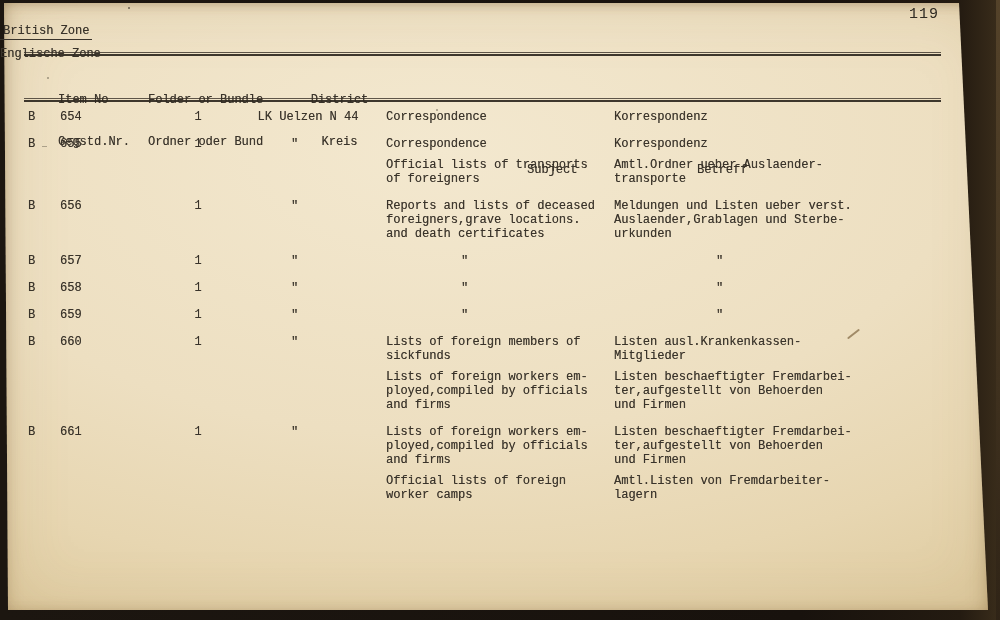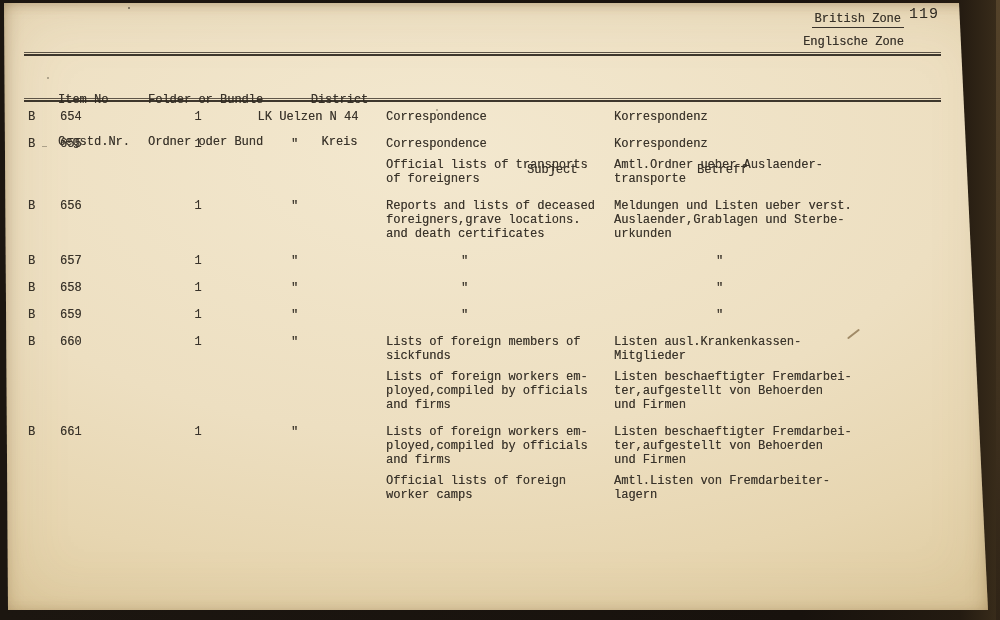--- a/index.html
+++ b/index.html
@@ -36,21 +36,21 @@
 
   .content { position:absolute; inset:0; z-index:2; color:#39332a; font-size:12px; line-height:14px; }
   .content, .content * { text-shadow:0.2px 0.2px 0.35px rgba(52,46,37,.55); }
 
   .page-number {
     position:absolute; top:8px; left:909px;
     font-family:Liberation Mono, monospace;
     font-size:15px; letter-spacing:1px; color:#2f2a22; text-shadow:none;
   }
 
-  .titles { position:absolute; top:12px; left:0; width:876px; text-align:right;margin-left:28px; }
+  .titles { position:absolute; top:24px; left:0; width:876px; text-align:left; }
   .title-en { display:inline-block; border-bottom:1px solid #3a342c; padding:0 3px 1px 3px; }
   .title-de { margin-top:7px; }
 
   .rule {
     position:absolute; left:24px; width:917px; height:4px; box-sizing:border-box;
     border-top:1px solid rgba(58,50,40,.8);
     border-bottom:2px solid rgba(47,41,32,.92);
   }
   .rule-top { top:52px; }
   .rule-mid { top:98px; }

